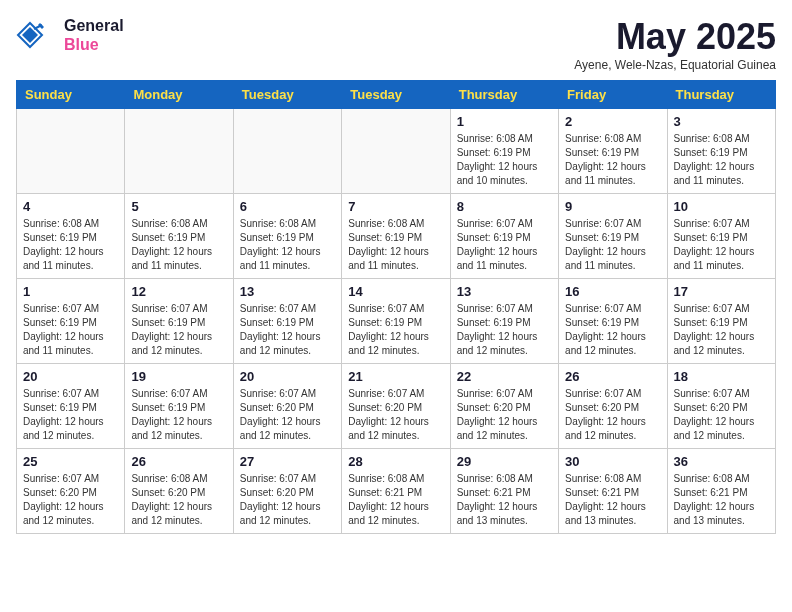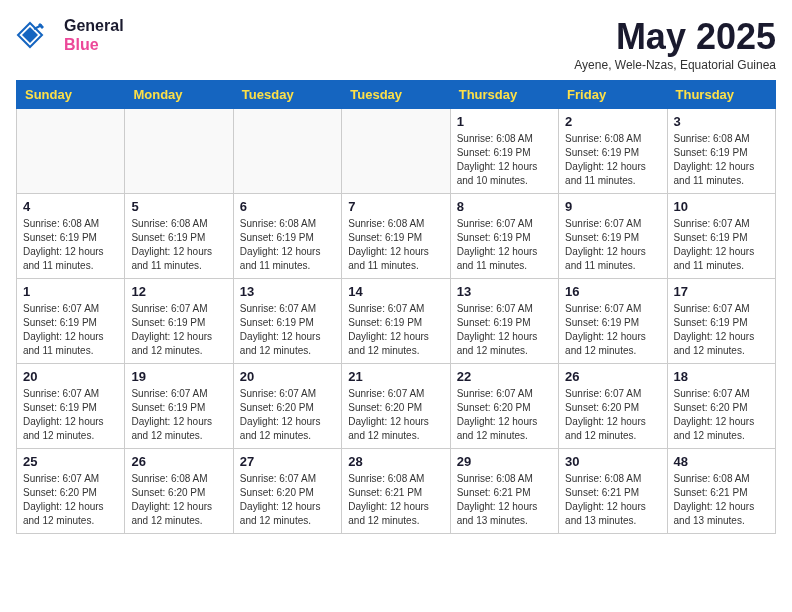--- a/index.html
+++ b/index.html
@@ -331,21 +331,21 @@
 and 13 minutes.</div>
         </td>
         <td>
           <span class="day-number">30</span>
           <div class="day-info" style="white-space: pre-line;">Sunrise: 6:08 AM
 Sunset: 6:21 PM
 Daylight: 12 hours
 and 13 minutes.</div>
         </td>
         <td>
-          <span class="day-number">48</span>
+          <span class="day-number">36</span>
           <div class="day-info" style="white-space: pre-line;">Sunrise: 6:08 AM
 Sunset: 6:21 PM
 Daylight: 12 hours
 and 13 minutes.</div>
         </td>
       </tr>
     </tbody>
 </table>
 
 </body></html>

